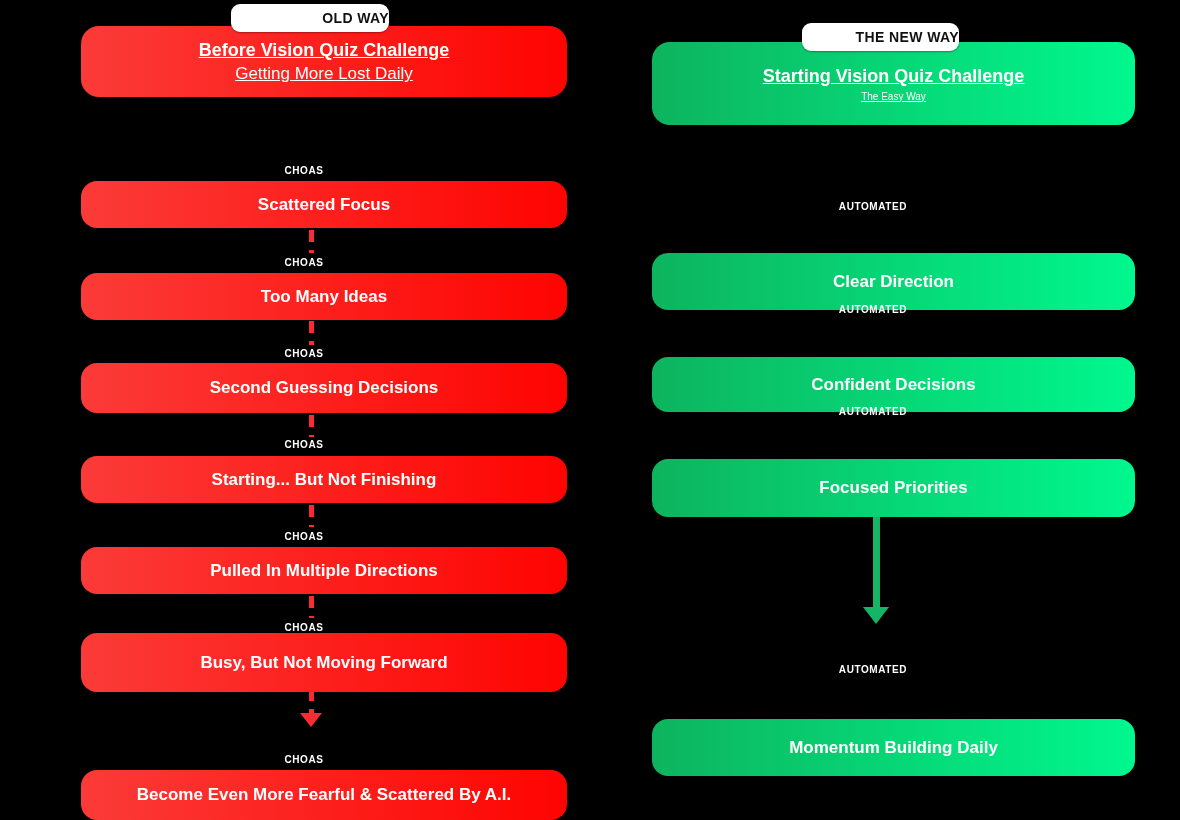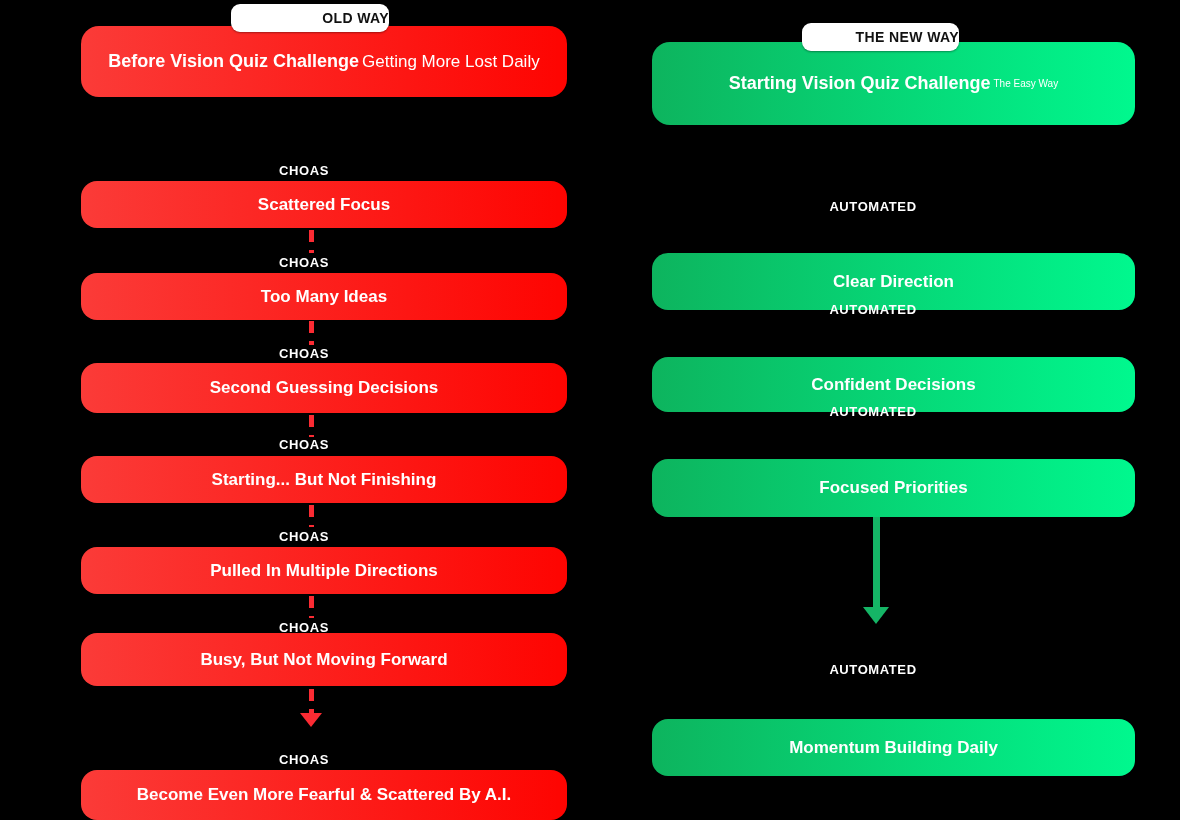--- a/index.html
+++ b/index.html
@@ -13,35 +13,35 @@
     display:flex; align-items:center; justify-content:flex-end;
     color:#111; font-weight:bold; font-size:14px; letter-spacing:.4px;
     box-shadow:0 1px 2px rgba(0,0,0,.35); z-index:3; white-space:nowrap;
   }
   .pill-old { left:231px; top:4px;  width:158px; height:28px; }
   .pill-new { left:802px; top:23px; width:157px; height:28px; }
 
   
   .hdr {
     position:absolute; border-radius:18px; color:#fff; text-align:center;
-    display:flex; flex-direction:row; align-items:center; justify-content:center;
-    gap:3px; z-index:2;
+    display:flex; flex-direction:column; align-items:center; justify-content:center;
+    gap:3px; z-index:2;text-decoration:underline;
   }
   .hdr .t { font-size:18px; font-weight:bold; line-height:1.25; }
   .hdr-red   { left:81px;  top:26px; width:486px; height:71px;
                background:linear-gradient(90deg, var(--red-a), var(--red-b)); }
   .hdr-red .s   { font-size:17px; font-weight:normal; }
   .hdr-green { left:652px; top:42px; width:483px; height:83px;
                background:linear-gradient(90deg, var(--green-a), var(--green-b)); }
   .hdr-green .s { font-size:10px; font-weight:normal;text-align:center; }
 
   
   .tag {
     position:absolute; width:140px; text-align:center; color:#fff;
-    font-size:13px; font-weight:bold; letter-spacing:.6px; line-height:12px; z-index:2;
+    font-size:10px; font-weight:bold; letter-spacing:.6px; line-height:12px; z-index:2;
   }
   .tag-l { left:234px; }
   .tag-r { left:803px; }
 
   
   .step {
     position:absolute; border-radius:16px; color:#fff; text-align:center;
     display:flex; align-items:center; justify-content:center;
     font-size:17px; font-weight:bold; z-index:2;
   }
@@ -49,21 +49,21 @@
                 background:linear-gradient(90deg, var(--red-a), var(--red-b)); }
   .step-green { left:652px; width:483px;
                 background:linear-gradient(90deg, var(--green-a), var(--green-b));margin-top:38px; }
 
   
   .lt1 { top:165px; } .lb1 { top:181px; }
   .lt2 { top:257px; } .lb2 { top:273px; }
   .lt3 { top:348px; } .lb3 { top:363px; height:50px; }
   .lt4 { top:439px; } .lb4 { top:456px; }
   .lt5 { top:531px; } .lb5 { top:547px; }
-  .lt6 { top:622px; } .lb6 { top:633px; height:53px; }
+  .lt6 { top:622px; } .lb6 { top:633px; height:59px; }
   .lt7 { top:754px; } .lb7 { top:770px; height:50px; }
 
   
   .rt1 { top:201px; } .rb1 { top:215px; height:57px; }
   .rt2 { top:304px; } .rb2 { top:319px; height:55px; }
   .rt3 { top:406px; } .rb3 { top:421px; height:58px; }
   .rt4 { top:664px; } .rb4 { top:681px; height:57px; }
 
   
   .conn-red {

